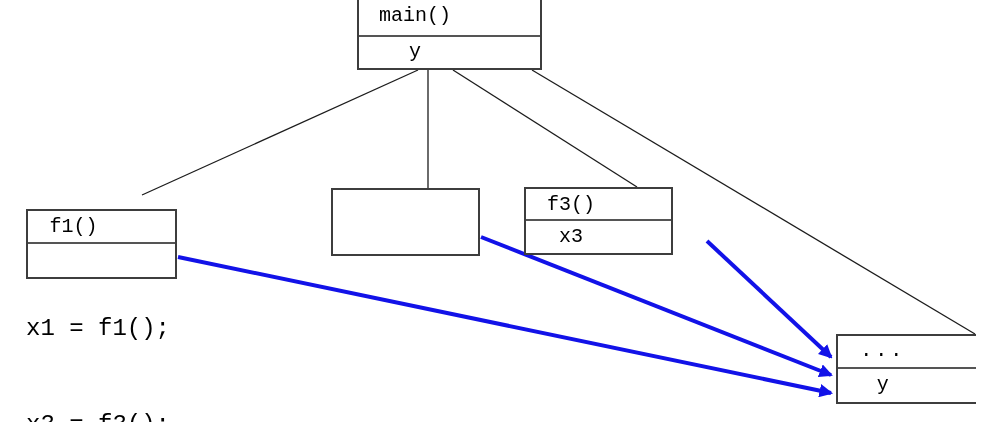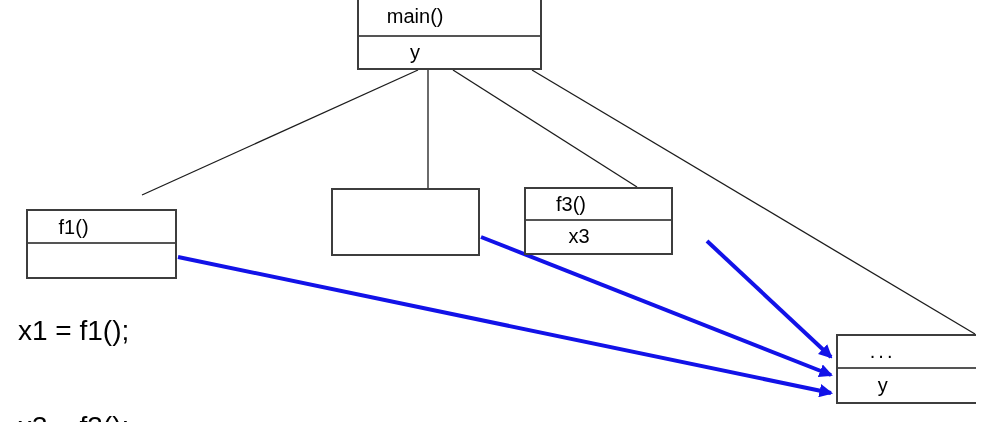--- a/index.html
+++ b/index.html
@@ -11,21 +11,21 @@
     --text-color: #000000;
   }
   * { margin: 0; padding: 0; box-sizing: border-box; }
   html, body { background: var(--background); }
   .canvas {
     position: relative;
     width: 976px;
     height: 422px;
     overflow: hidden;
     background: var(--background);
-    font-family: Liberation Sans, sans-serif;
+    font-family: Liberation Mono, monospace;
     color: var(--text-color);
   }
   .connector-layer {
     position: absolute;
     left: 0; top: 0;
     width: 1000px; height: 422px;
   }
   .black-line {
     stroke: var(--line-black);
     stroke-width: 1.3;
@@ -57,28 +57,28 @@
   .node-main .label { height: 41px; line-height: 40px; }
   .node-main .var   { height: 31px; line-height: 30px; }
   .node-f1    { left: 26px;  top: 194px; width: 151px; height: 70px; margin-top: 15px; }
   .node-f1 .label { height: 33px; line-height: 32px; }
   .node-f1 .var   { height: 33px; line-height: 32px; }
   .node-f2    { left: 331px; top: 188px; width: 149px; height: 68px; }
   .node-f2 .label { height: 32px; line-height: 31px; }
   .node-f2 .var   { height: 32px; line-height: 31px; }
   .node-f3    { left: 524px; top: 187px; width: 149px; height: 68px; }
   .node-f3 .label { height: 32px; line-height: 31px; }
-  .node-f3 .var   { height: 32px; line-height: 31px; margin-left: 8px; }
+  .node-f3 .var   { height: 32px; line-height: 31px; }
   .node-more  { left: 836px; top: 334px; width: 148px; height: 70px; }
   .node-more .label { height: 33px; line-height: 30px; }
   .node-more .var   { height: 33px; line-height: 32px; }
   .code-line {
     position: absolute;
-    left: 18px;
-    font-size: 28px;
+    left: 26px;
+    font-size: 24px;
     white-space: nowrap;
   }
   .code-line-1 { top: 315px; }
   .code-line-2 { top: 363px; }
   .code-line-3 { top: 411px; }
 </style>
 </head>
 <body>
 
 <div class="canvas">

